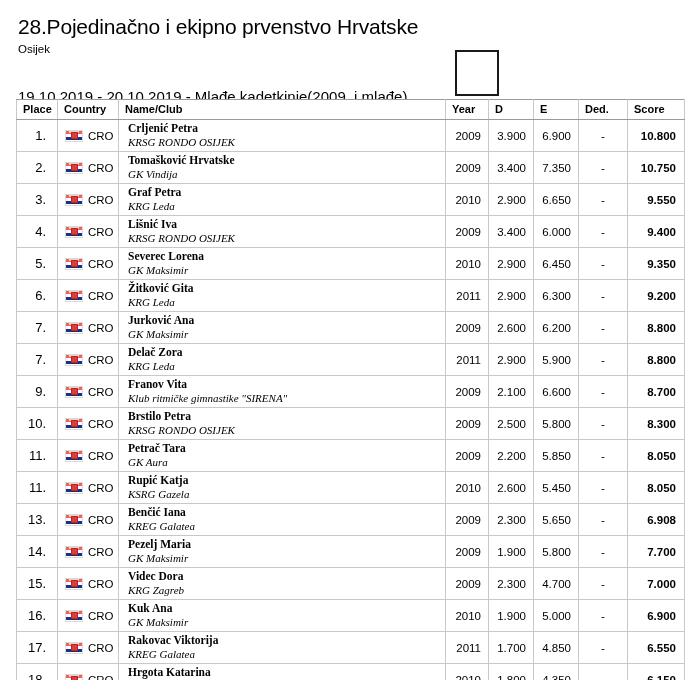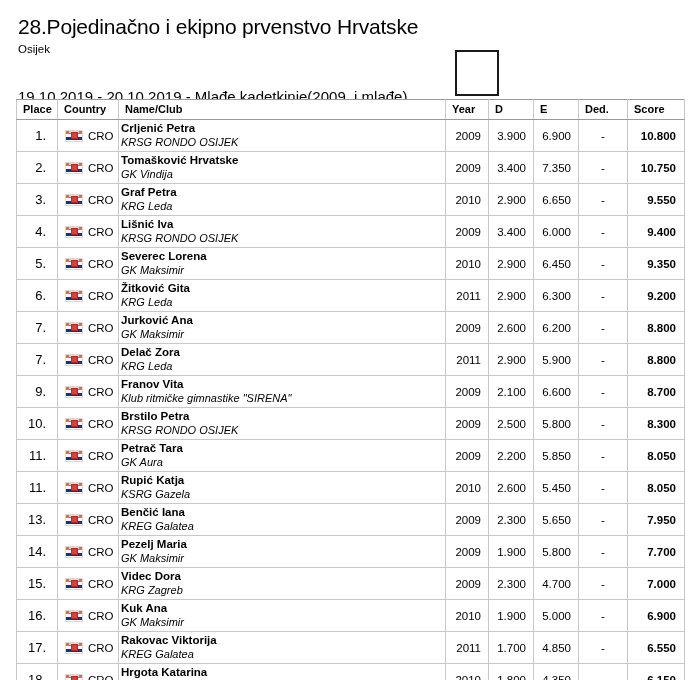--- a/index.html
+++ b/index.html
@@ -152,22 +152,23 @@
     height: 2px;
     margin-left: -5px;
     background: #d8d8d8;
   }
   .country-code {
     font-size: 11.5px;
     color: #000;
   }
 
   td.name-cell {
-    padding: 2px 0 2px 2px;
+    padding: 2px 0 2px 9px;
     line-height: 13px;
+    font-family: Liberation Serif, serif;
   }
   .athlete-name {
     font-size: 11.5px;
     font-weight: bold;
     white-space: nowrap;
     line-height: 13.5px;
   }
   .athlete-club {
     font-size: 11px;
     font-style: italic;
@@ -535,21 +536,21 @@
             </div>
           </td>
           <td class="name-cell">
             <div class="athlete-name">Benčić Iana</div>
             <div class="athlete-club">KREG Galatea</div>
           </td>
           <td class="year-cell">2009</td>
           <td class="d-cell">2.300</td>
           <td class="e-cell">5.650</td>
           <td class="ded-cell">-</td>
-          <td class="score-cell">7.950</td>
+          <td class="score-cell">6.908</td>
         </tr>
         <tr>
           <td class="place-cell">14.</td>
           <td class="country-cell">
             <div class="country-inner">
               <span class="flag">
                 <span class="band-red"></span>
                 <span class="band-white"></span>
                 <span class="band-blue"></span>
                 <span class="coa-crown"></span>

